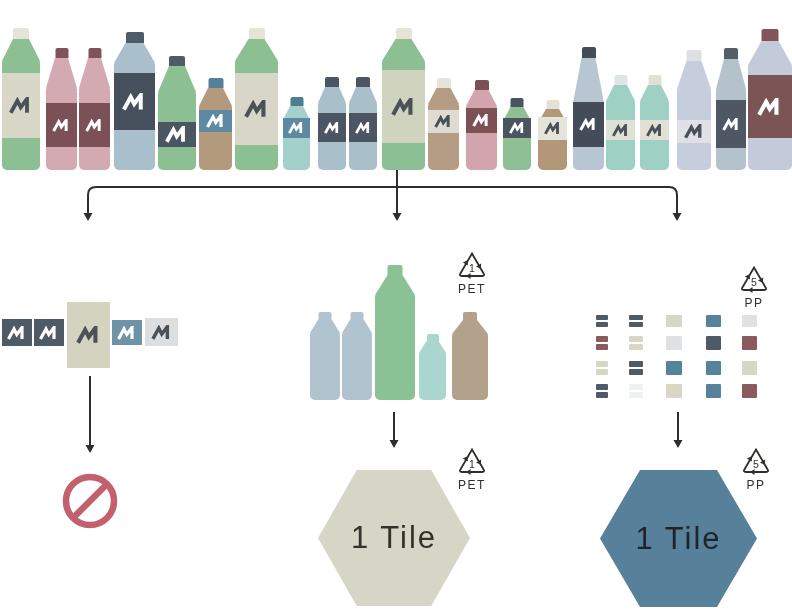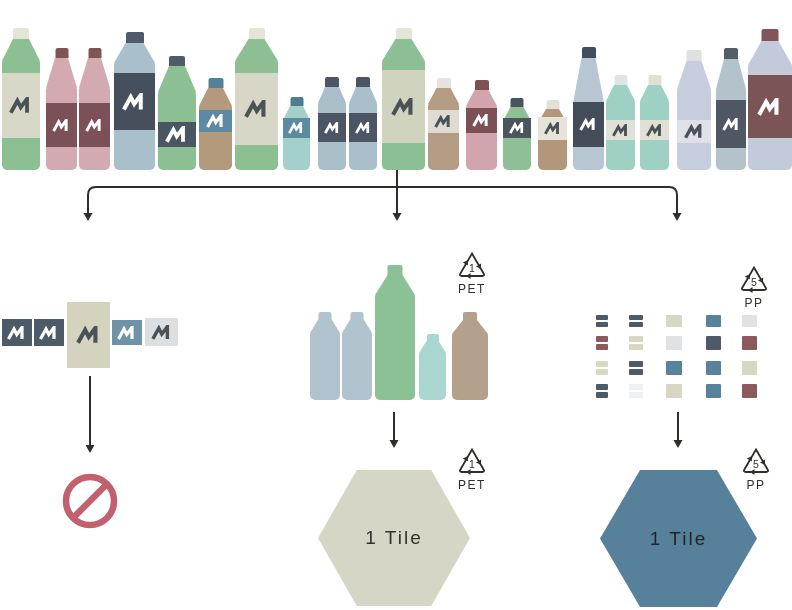--- a/index.html
+++ b/index.html
@@ -9,21 +9,21 @@
   .bottle .cap{position:absolute;top:0;left:50%;transform:translateX(-50%);border-radius:2px 2px 0 0;}
   .bottle .neck{position:absolute;left:0;width:100%;}
   .bottle .bodyp{position:absolute;left:0;width:100%;bottom:0;border-radius:3px 3px 5px 5px;}
   .bottle .blabel{position:absolute;left:0;width:100%;display:flex;align-items:center;justify-content:center;}
   .tile-label-rect{position:absolute;display:flex;align-items:center;justify-content:center;}
   .capcell{position:absolute;border-radius:1px;}
   .capcell .bar{position:absolute;left:0;width:100%;border-radius:1px;}
   .recycle{position:absolute;width:40px;text-align:center;line-height:1;}
   .recycle .mat{font-size:12px;letter-spacing:1.5px;color:var(--line);margin-top:0px;}
   .hex{position:absolute;clip-path:polygon(25.5% 0,74.5% 0,100% 50%,74.5% 100%,25.5% 100%,0% 50%);
-       display:flex;align-items:center;justify-content:center;font-size:19px;letter-spacing:2px;}
+       display:flex;align-items:center;justify-content:center;font-size:31px;letter-spacing:2px;}
   svg.overlay{position:absolute;left:0;top:0;pointer-events:none;}
 </style>
 </head>
 <body>
 
 <div id="canvas" style="--line: #2e2e2a; --prohibit: #c2606e; background: rgb(255, 255, 255);">
 
   <div id="bottle-row">
       <div class="bottle" style="left: 2px; top: 28px; width: 38px; height: 142px;">
         <div class="cap" style="width: 16px; height: 11px; background: rgb(230, 228, 215);"></div>

